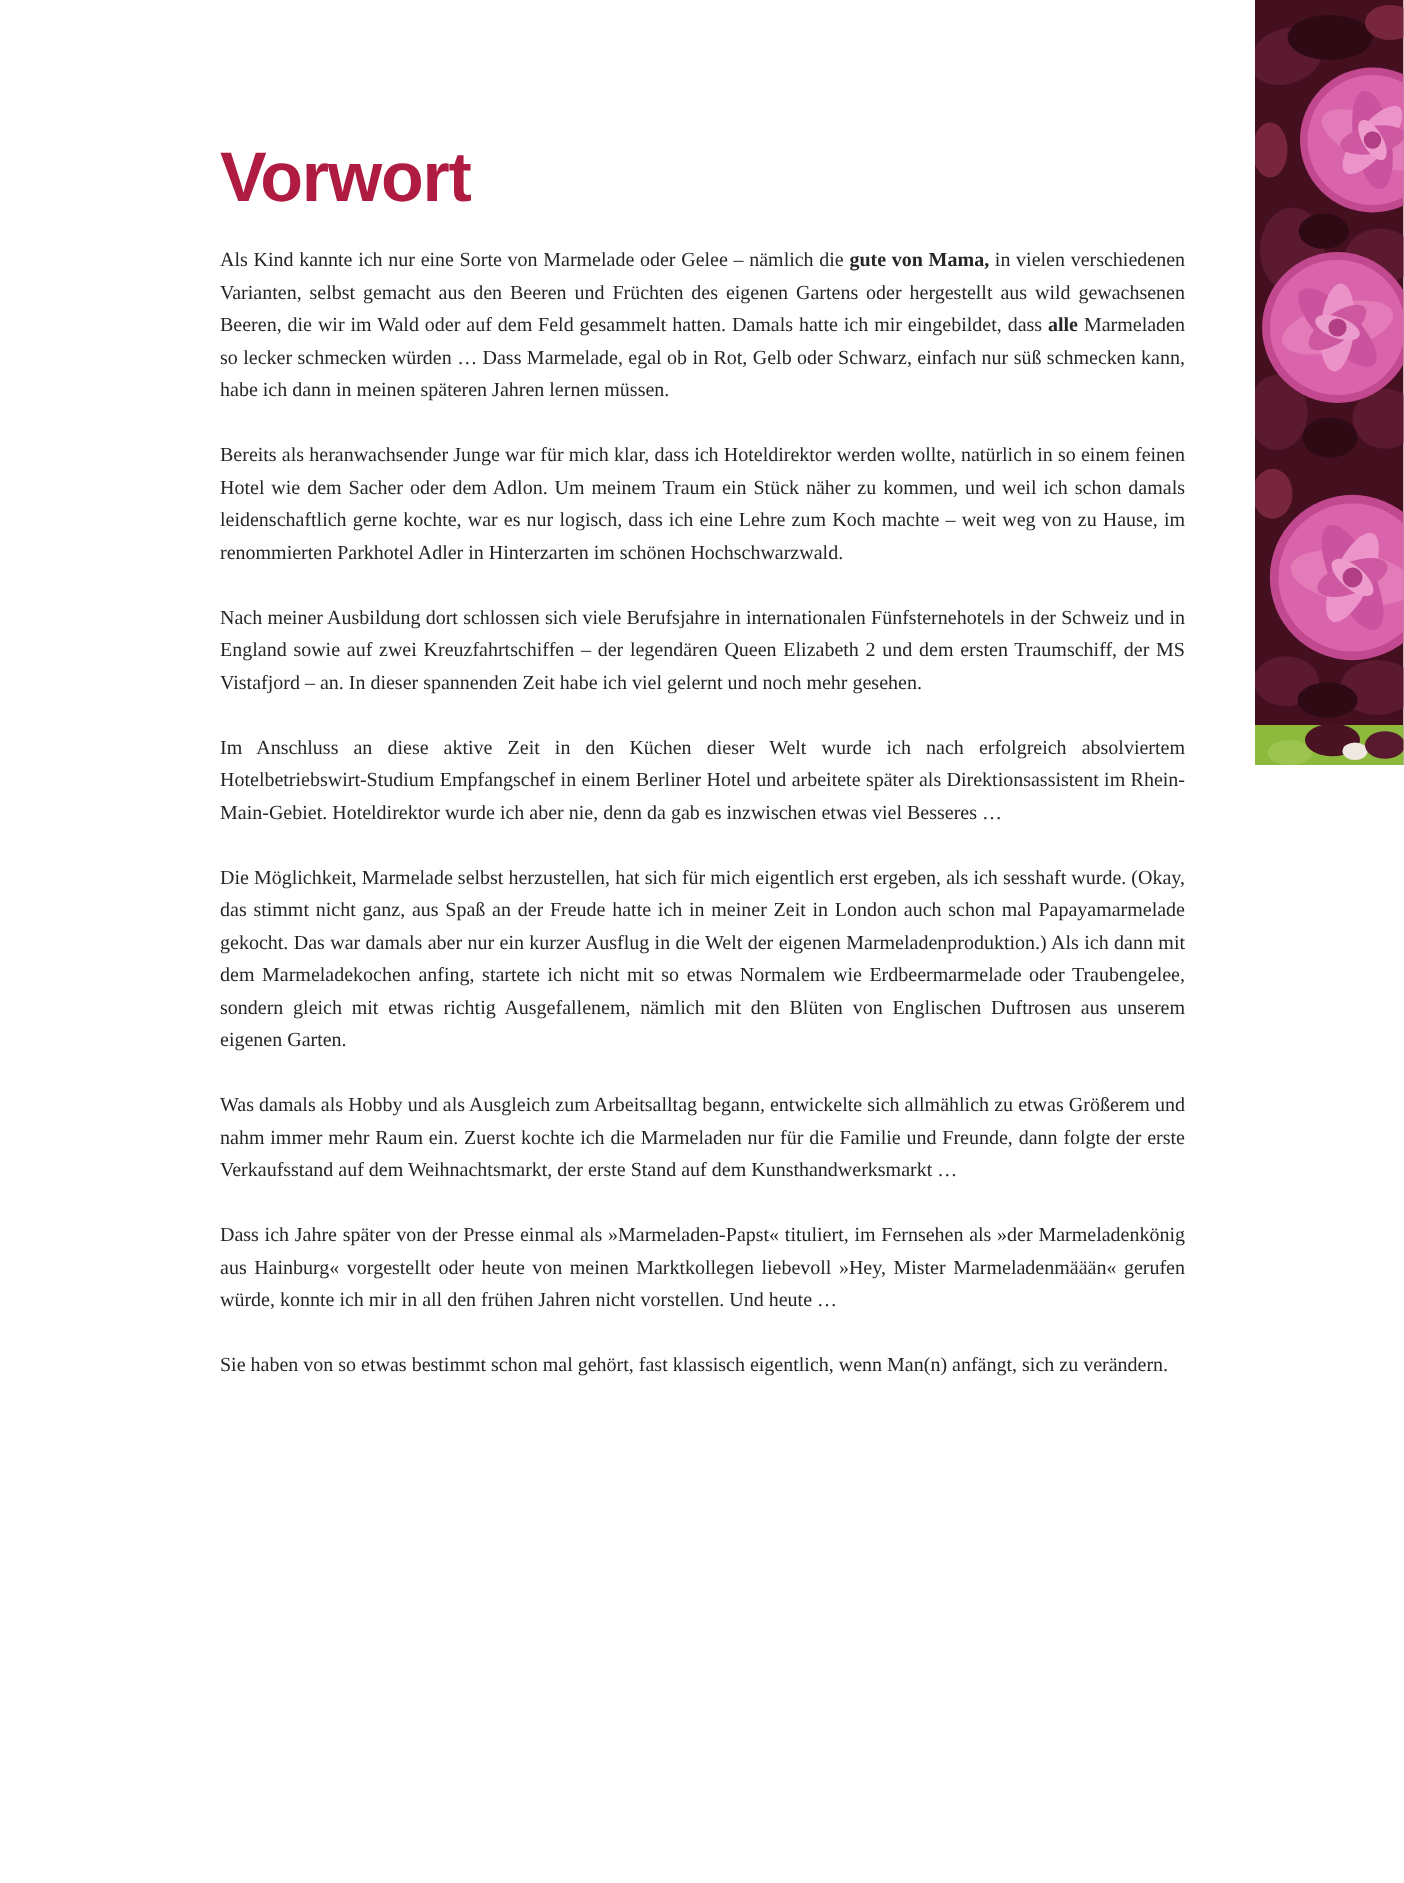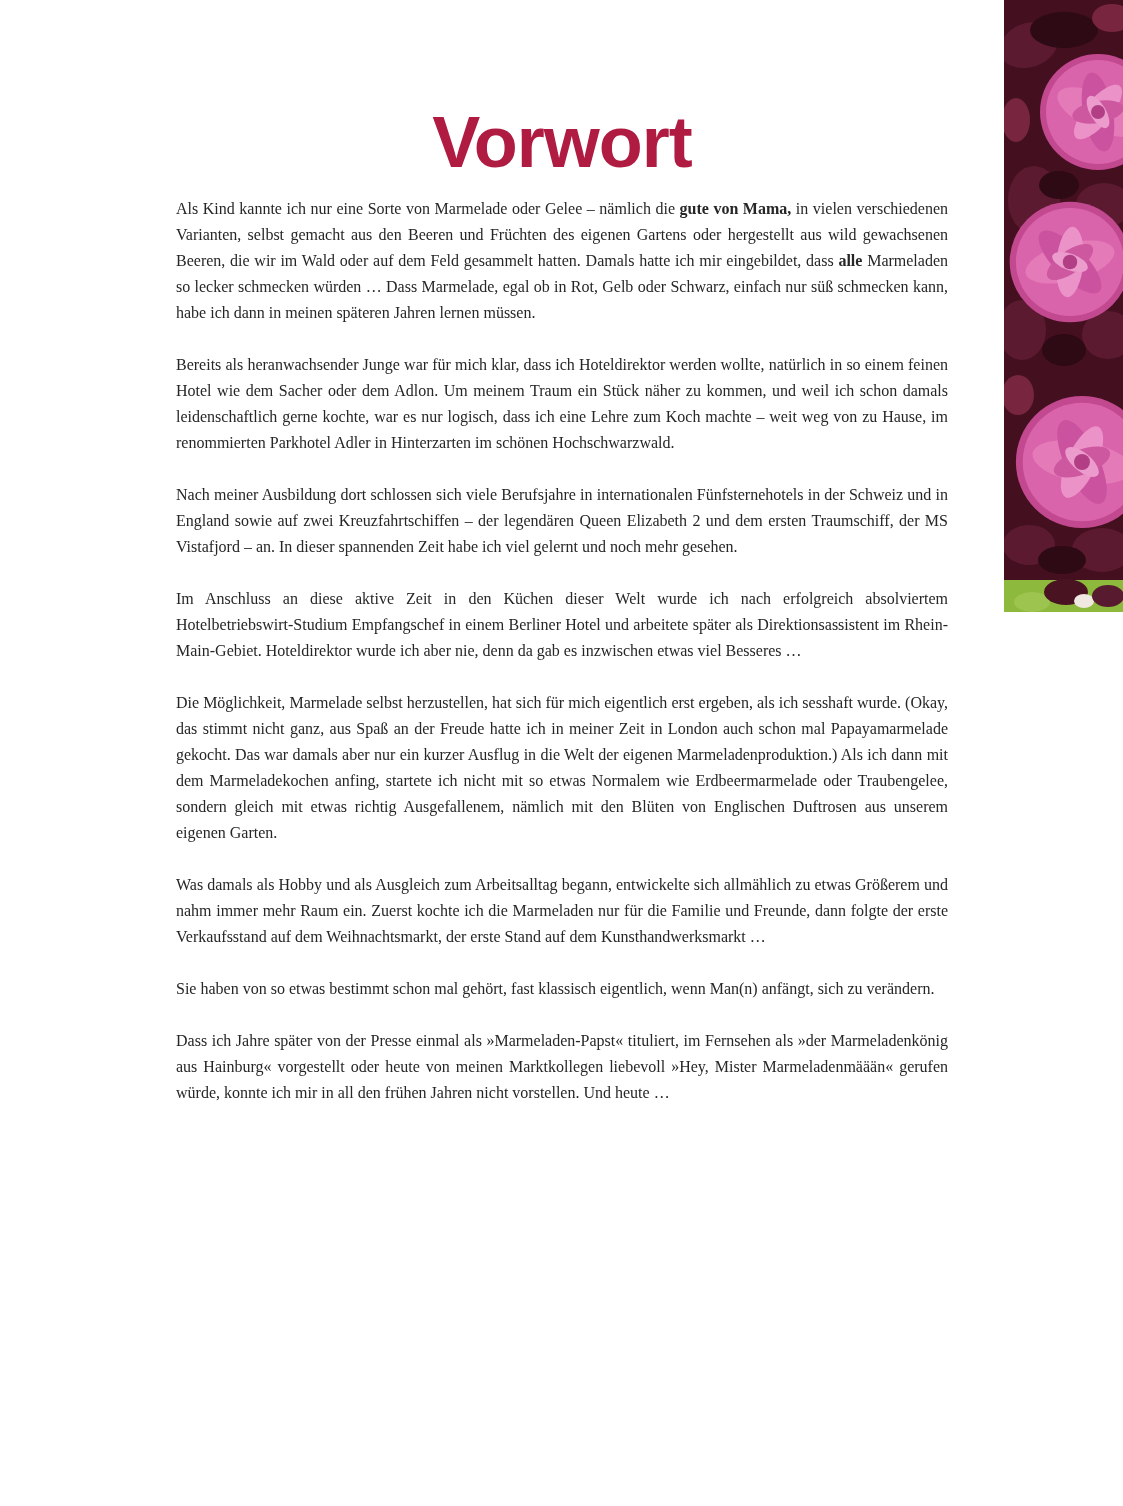--- a/index.html
+++ b/index.html
@@ -21,24 +21,23 @@
     height: 1506px;
     background: var(--page-bg);
     overflow: hidden;
   }
   .page-title {
     position: absolute;
     top: 112px;
     left: 176px;
     width: 772px;
     margin: 0;
-    text-align: center;
     font-family: "Liberation Sans", sans-serif;
     font-weight: bold;
-    font-size: 72px;
+    font-size: 56px;
     line-height: 60px;
     letter-spacing: -1px;
     color: var(--accent);
   }
   .text-column {
     position: absolute;
     top: 196px;
     left: 176px;
     width: 772px;
     color: var(--text);
@@ -69,22 +68,22 @@
 
   <h1 class="page-title">Vorwort</h1>
 
   <div class="text-column">
       <p><span>Als Kind kannte ich nur eine Sorte von Marmelade oder Gelee – nämlich die </span><b>gute von Mama,</b><span> in vielen verschiedenen Varianten, selbst gemacht aus den Beeren und Früchten des eigenen Gartens oder hergestellt aus wild gewachsenen Beeren, die wir im Wald oder auf dem Feld gesammelt hatten. Damals hatte ich mir eingebildet, dass </span><b>alle</b><span> Marmeladen so lecker schmecken würden … Dass Marmelade, egal ob in Rot, Gelb oder Schwarz, einfach nur süß schmecken kann, habe ich dann in meinen späteren Jahren lernen müssen.</span></p>
       <p><span>Bereits als heranwachsender Junge war für mich klar, dass ich Hoteldirektor werden wollte, natürlich in so einem feinen Hotel wie dem Sacher oder dem Adlon. Um meinem Traum ein Stück näher zu kommen, und weil ich schon damals leidenschaftlich gerne kochte, war es nur logisch, dass ich eine Lehre zum Koch machte – weit weg von zu Hause, im renommierten Parkhotel Adler in Hinterzarten im schönen Hochschwarzwald.</span></p>
       <p><span>Nach meiner Ausbildung dort schlossen sich viele Berufsjahre in internationalen Fünfsternehotels in der Schweiz und in England sowie auf zwei Kreuzfahrtschiffen – der legendären Queen Elizabeth 2 und dem ersten Traumschiff, der MS Vistafjord – an. In dieser spannenden Zeit habe ich viel gelernt und noch mehr gesehen.</span></p>
       <p><span>Im Anschluss an diese aktive Zeit in den Küchen dieser Welt wurde ich nach erfolgreich absolviertem Hotelbetriebswirt-Studium Empfangschef in einem Berliner Hotel und arbeitete später als Direktionsassistent im Rhein-Main-Gebiet. Hoteldirektor wurde ich aber nie, denn da gab es inzwischen etwas viel Besseres …</span></p>
       <p><span>Die Möglichkeit, Marmelade selbst herzustellen, hat sich für mich eigentlich erst ergeben, als ich sesshaft wurde. (Okay, das stimmt nicht ganz, aus Spaß an der Freude hatte ich in meiner Zeit in London auch schon mal Papayamarmelade gekocht. Das war damals aber nur ein kurzer Ausflug in die Welt der eigenen Marmeladenproduktion.) Als ich dann mit dem Marmeladekochen anfing, startete ich nicht mit so etwas Normalem wie Erdbeermarmelade oder Traubengelee, sondern gleich mit etwas richtig Ausgefallenem, nämlich mit den Blüten von Englischen Duftrosen aus unserem eigenen Garten.</span></p>
       <p><span>Was damals als Hobby und als Ausgleich zum Arbeitsalltag begann, entwickelte sich allmählich zu etwas Größerem und nahm immer mehr Raum ein. Zuerst kochte ich die Marmeladen nur für die Familie und Freunde, dann folgte der erste Verkaufsstand auf dem Weihnachtsmarkt, der erste Stand auf dem Kunsthandwerksmarkt …</span></p>
+      <p><span>Dass ich Jahre später von der Presse einmal als »Marmeladen-Papst« tituliert, im Fernsehen als »der Marmeladenkönig aus Hainburg« vorgestellt oder heute von meinen Marktkollegen liebevoll »Hey, Mister Marmeladenmäään« gerufen würde, konnte ich mir in all den frühen Jahren nicht vorstellen. Und heute …</span></p>
       <p><span>Sie haben von so etwas bestimmt schon mal gehört, fast klassisch eigentlich, wenn Man(n) anfängt, sich zu verändern.</span></p>
-      <p><span>Dass ich Jahre später von der Presse einmal als »Marmeladen-Papst« tituliert, im Fernsehen als »der Marmeladenkönig aus Hainburg« vorgestellt oder heute von meinen Marktkollegen liebevoll »Hey, Mister Marmeladenmäään« gerufen würde, konnte ich mir in all den frühen Jahren nicht vorstellen. Und heute …</span></p>
     </div>
 
   <div class="rose-strip">
     <svg width="119" height="612" viewBox="0 0 119 612" preserveAspectRatio="none" xmlns="http://www.w3.org/2000/svg" role="img" aria-hidden="true">
       <rect width="119" height="612" fill="#44101f"></rect>
 
       <g fill="#5c1a30">
         <ellipse cx="25" cy="45" rx="30" ry="22" transform="rotate(-20 25 45)"></ellipse>
         <ellipse cx="30" cy="200" rx="26" ry="34"></ellipse>
         <ellipse cx="100" cy="205" rx="28" ry="22"></ellipse>

